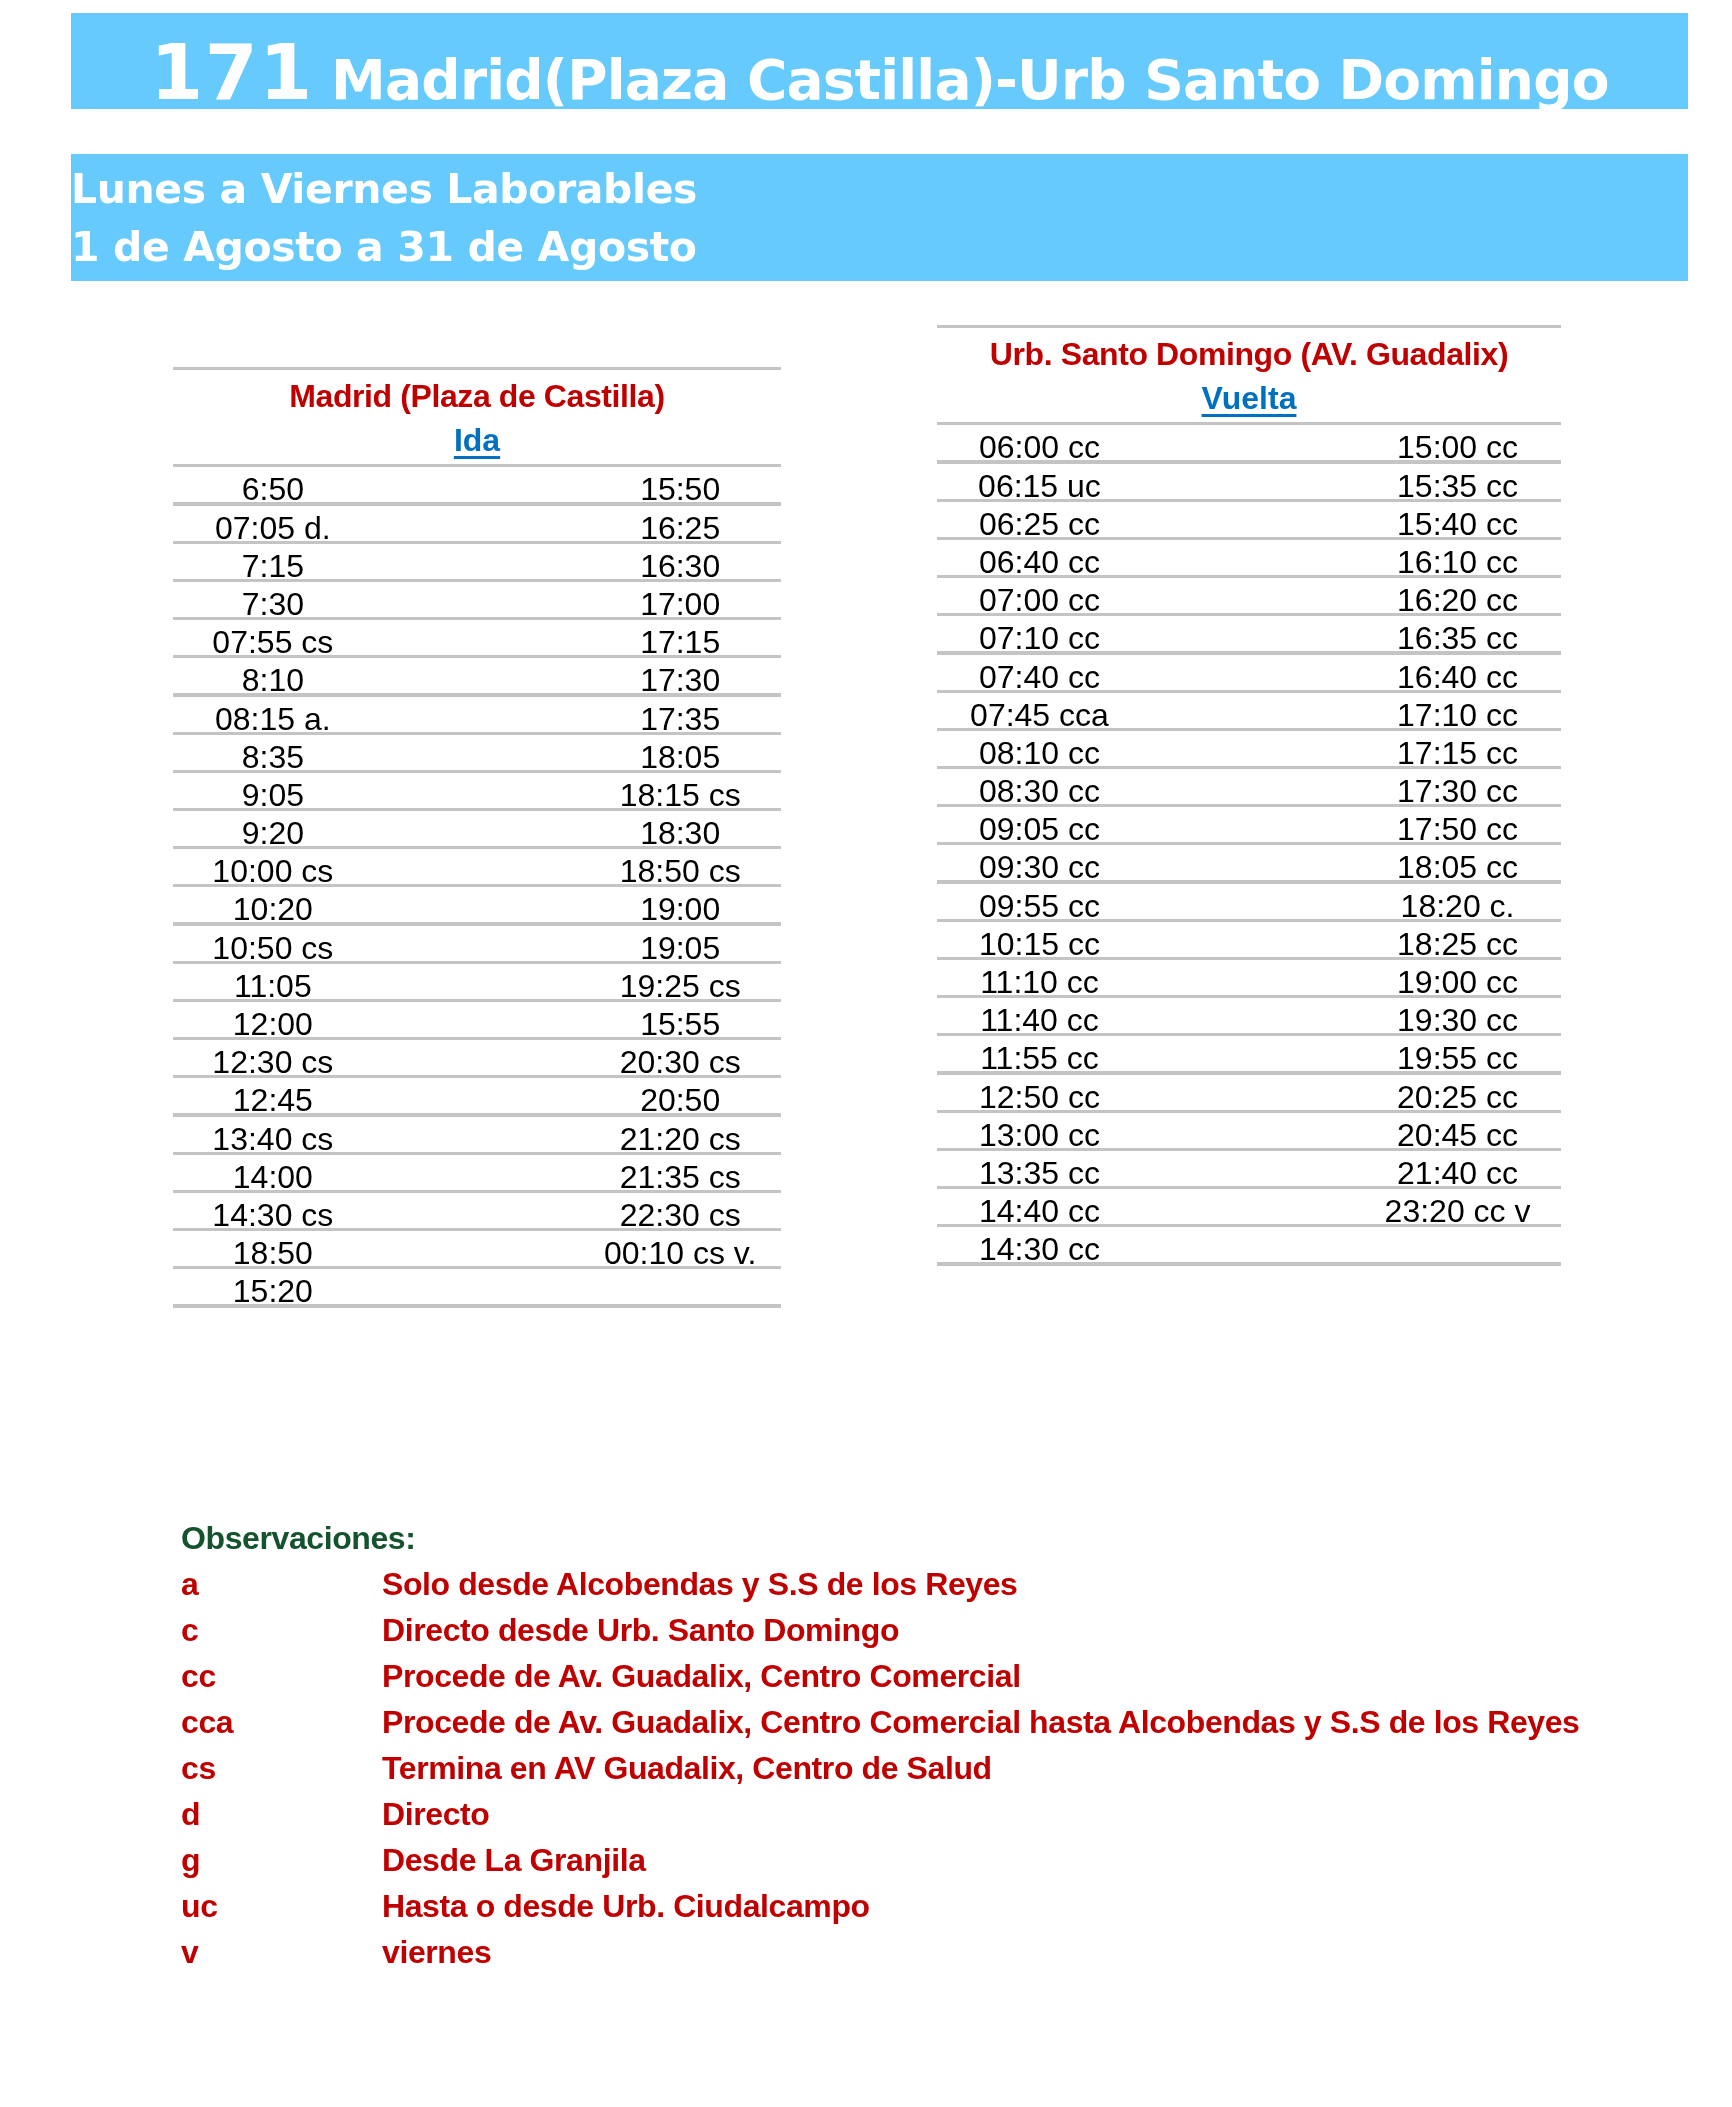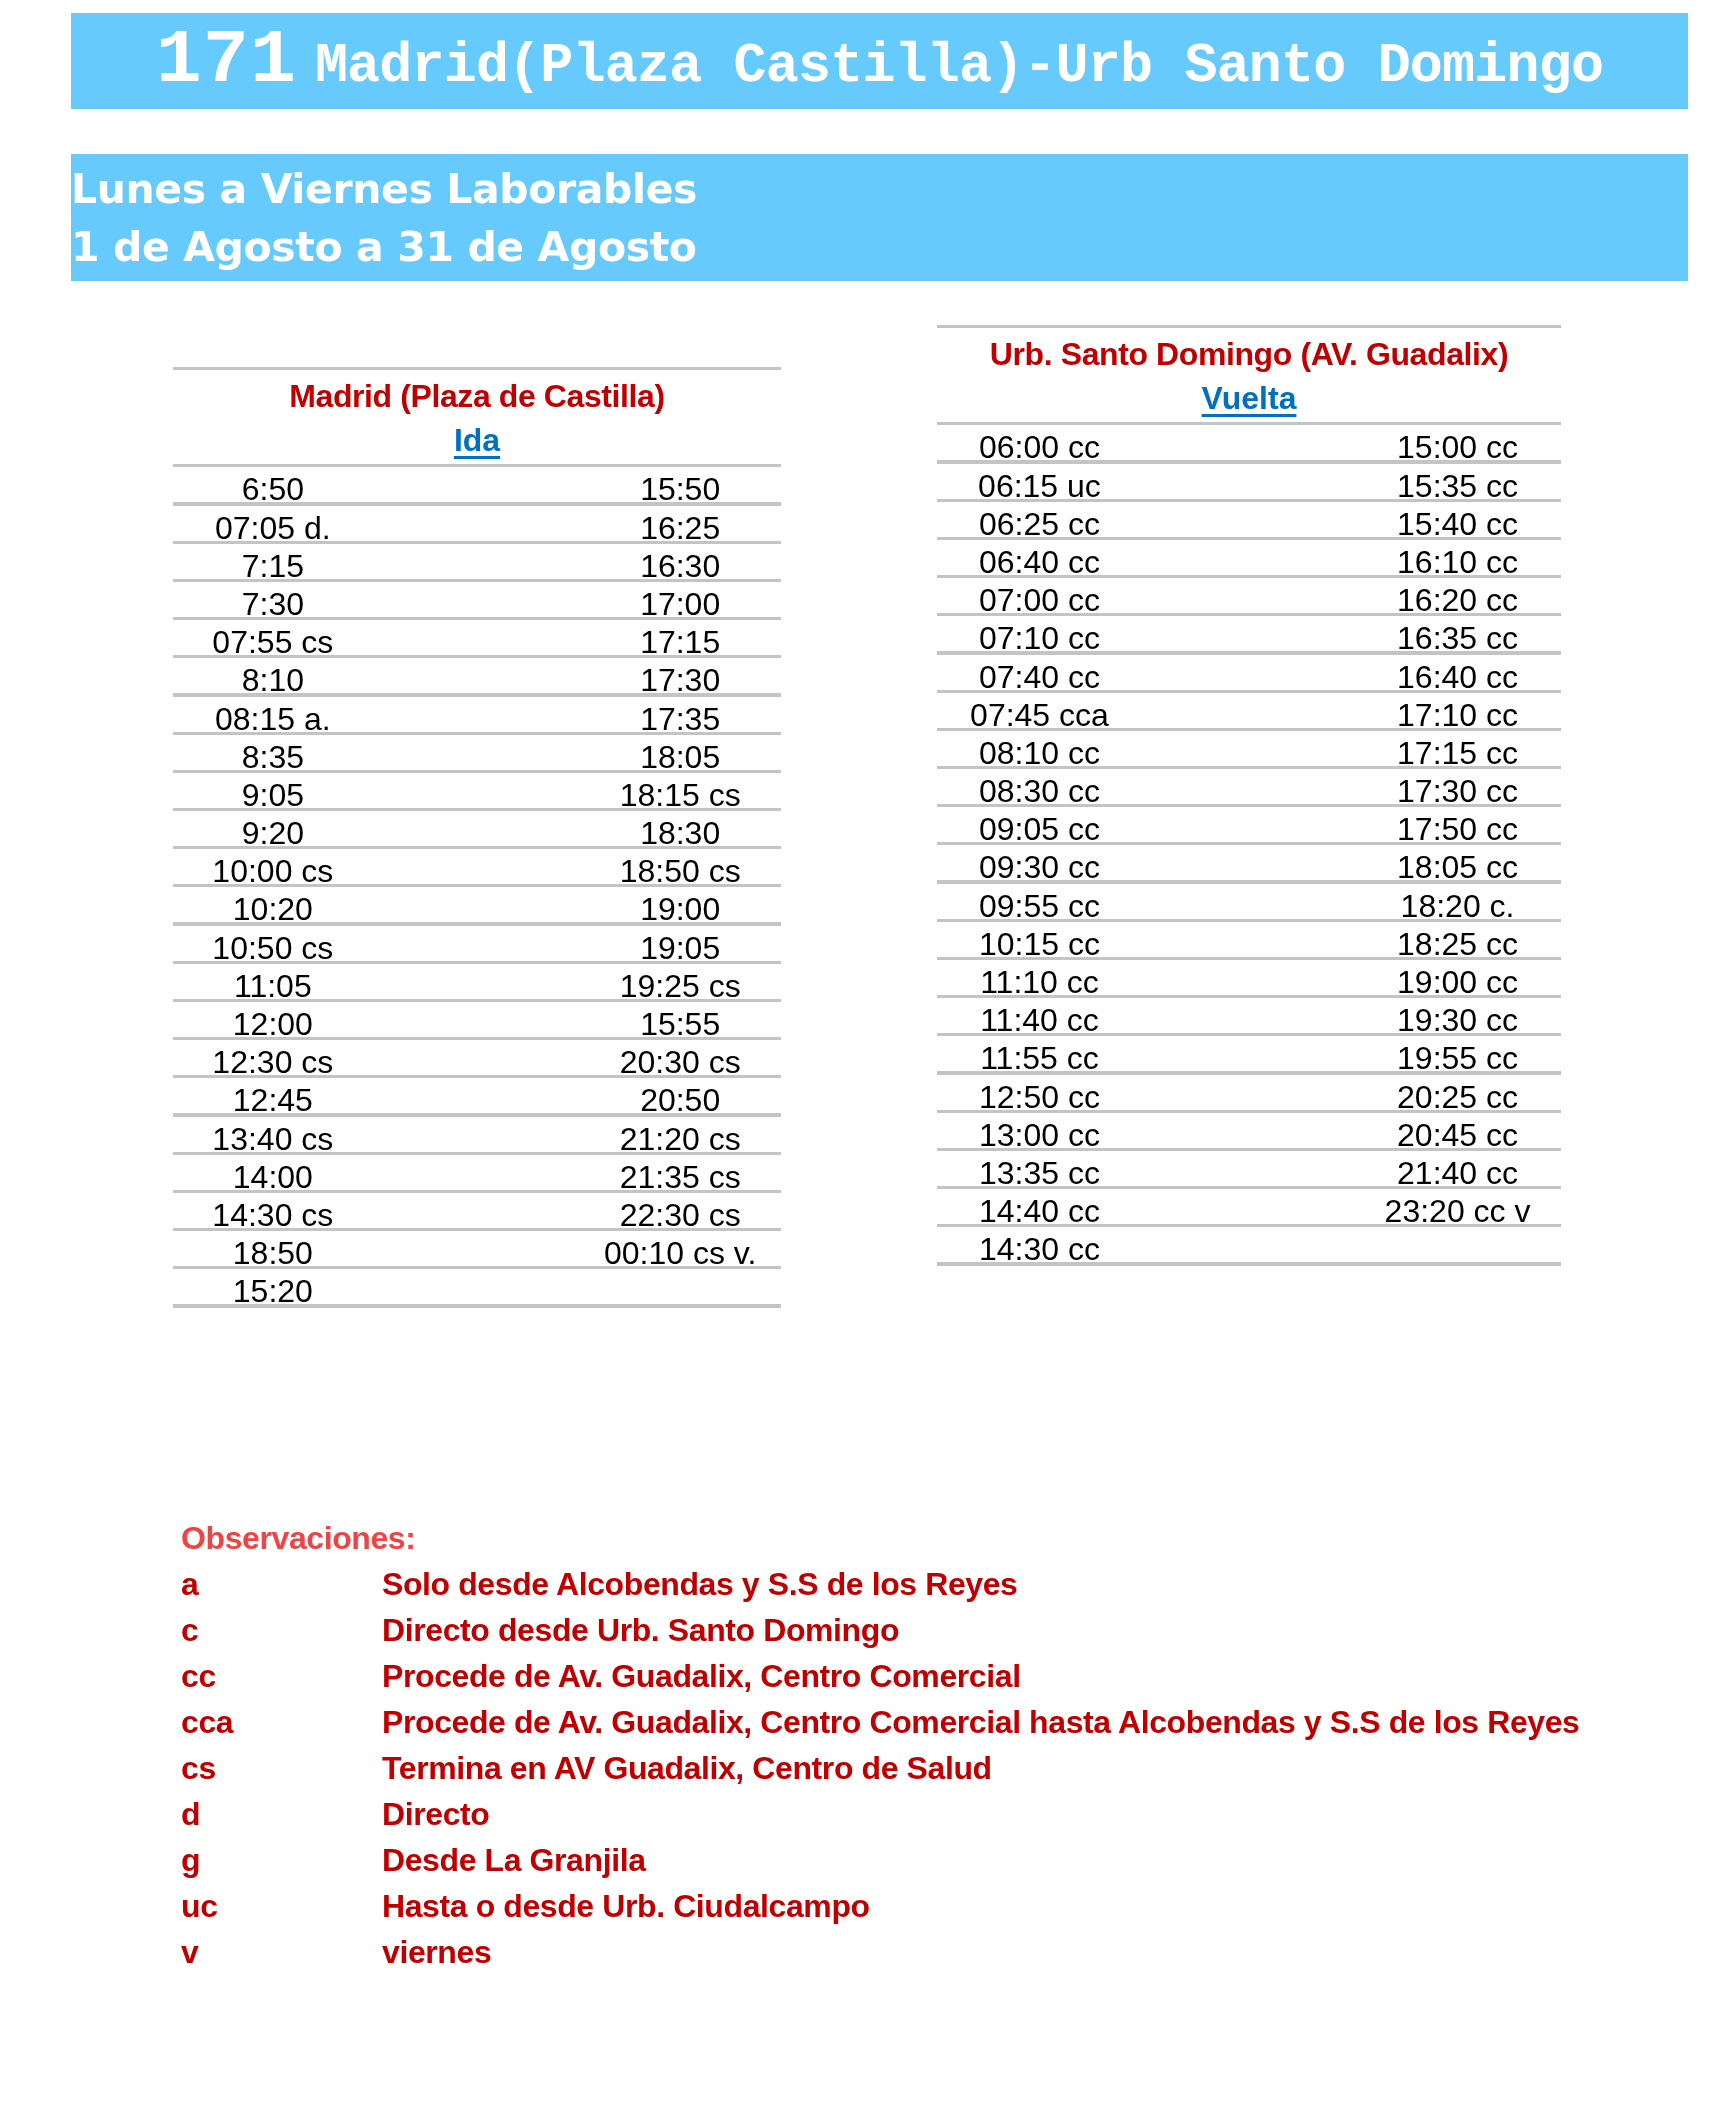--- a/index.html
+++ b/index.html
@@ -2,21 +2,21 @@
 <html style="font-size:12.6px"><head>
 <meta charset="utf-8">
 <style>
   html, body { margin:0; padding:0; background:#ffffff; }
   body { width:1732px; height:2108px; position:relative; overflow:hidden;
          font-family:"Liberation Sans", sans-serif; color:#000; }
   .band { position:absolute; left:71px; width:1617px; background:#66CAFD; color:#ffffff;
           font-family:"DejaVu Sans", sans-serif; font-weight:bold; }
   #band-title { top:12.6px; height:96px; }
   #band-title .inner { position:absolute; left:0; right:0; top:0; bottom:0;
-          display:flex; align-items:baseline; justify-content:center; padding-top:0;font-family:Liberation Mono, monospace; }
+          display:flex; align-items:baseline; justify-content:center; padding-top:12px; }
   .route-num { font-size:76px; line-height:96px; letter-spacing:1.6px; margin-right:17.4px; }
   .route-name { font-size:55px; line-height:96px; letter-spacing:-0.8px; }
   #band-sub { top:154px; height:127px; }
   #band-sub .line { font-size:41px; line-height:58px; letter-spacing:-0.4px; }
   #band-sub .line:first-child { padding-top:6.3px; }
 
   .table { position:absolute; top:325px; }
   #table-ida { left:173px; width:608px;margin-top:42px; }
   #table-vuelta { left:937px; width:624px; }
   .rule { height:3.2px; background:#C4C4C4; }
@@ -25,21 +25,21 @@
              font-weight:bold; color:#C00000; font-size:32px; line-height:41px; letter-spacing:-0.4px; }
   .dir { position:absolute; left:0; right:0; top:51px; text-align:center; }
   .dir a { font-weight:bold; color:#0070C0; font-size:32px; line-height:39px;
            text-decoration:underline; text-decoration-thickness:3.2px; text-underline-offset:4.7px; cursor:pointer; }
   .row { height:35px; position:relative; }
   .cell { position:absolute; top:0; width:205px; text-align:center; font-size:32px; line-height:44px; white-space:nowrap; }
   .cell.c1 { left:calc(16.5% - 103px); }
   .cell.c2 { left:calc(83.5% - 103px); }
 
   #observaciones { position:absolute; left:181px; top:1515px; width:1548px; }
-  #observaciones .title { font-weight:bold; font-size:32px; line-height:46px; color:#ef4444; letter-spacing:-0.4px; }
+  #observaciones .title { font-weight:bold; font-size:32px; line-height:46px; color:#14532d; letter-spacing:-0.4px; }
   .obs-row { height:46px; position:relative; font-weight:bold; color:#C00000; font-size:32px; line-height:46px; letter-spacing:-0.4px; white-space:nowrap; }
   .obs-code { position:absolute; left:0; }
   .obs-desc { position:absolute; left:201px; }
 </style>
 </head>
 <body>
 
 <div class="band" id="band-title">
   <div class="inner">
     <span class="route-num">171</span>

